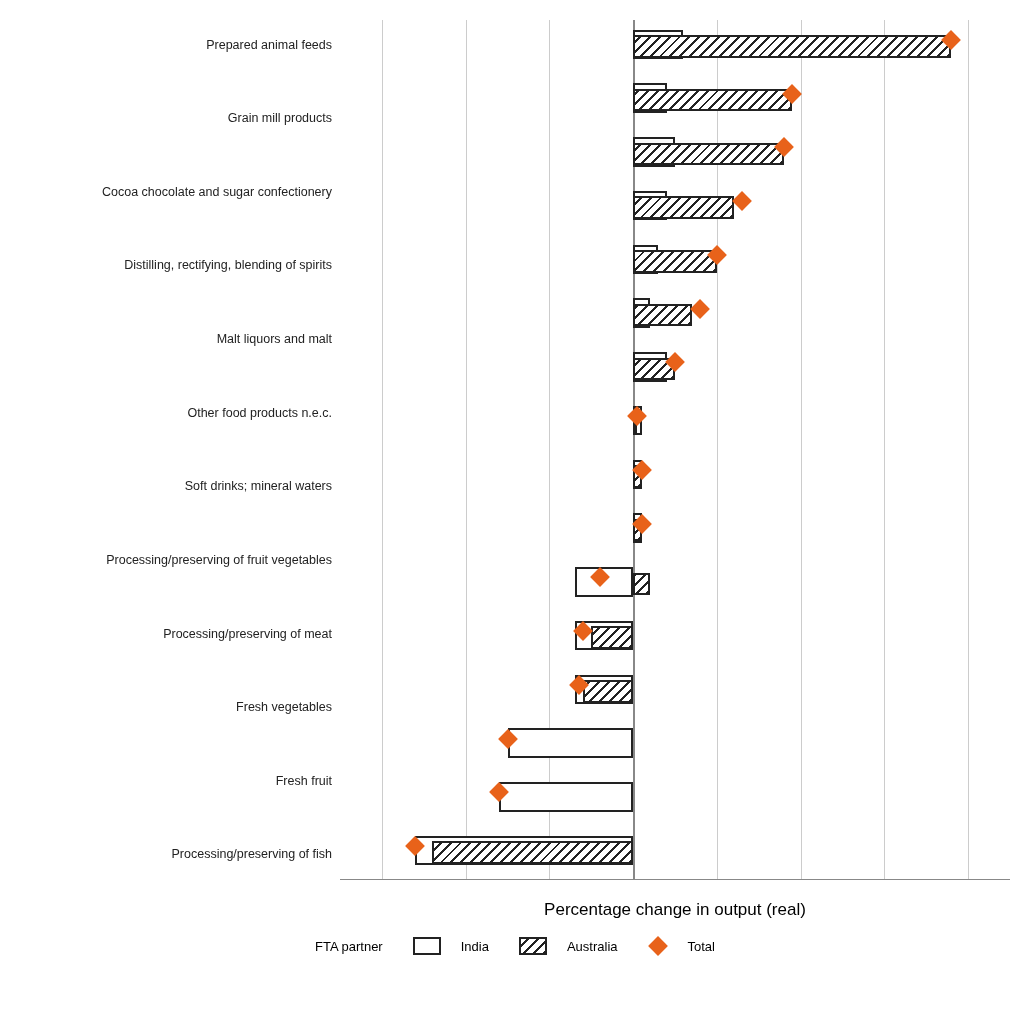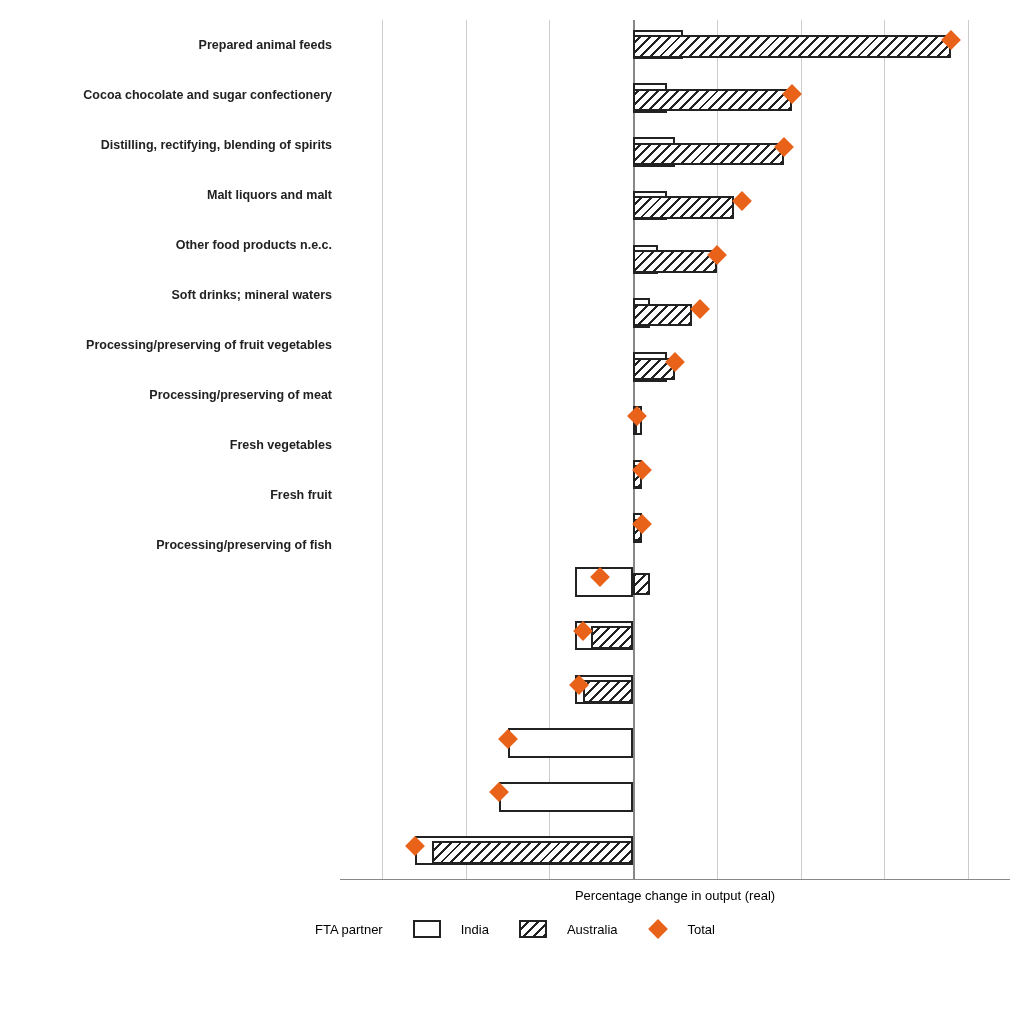--- a/index.html
+++ b/index.html
@@ -21,23 +21,22 @@
       position: relative;
       width: 100%;
       height: 860px;
       display: flex;
     }
     .y-labels {
       width: 320px;
       flex-shrink: 0;
       display: flex;
       flex-direction: column;
-      justify-content: flex-start;
+      justify-content: space-between;
       padding-right: 8px;
-      font-weight: bold;
     }
     .y-label {
       text-align: right;
       font-size: 12.5px;
       color: #222;
       line-height: 1.2;
       display: flex;
       align-items: center;
       justify-content: flex-end;
       height: 50px;
@@ -92,22 +91,22 @@
     }
     .x-tick-label {
       position: absolute;
       bottom: 0;
       font-size: 12px;
       color: #222;
       transform: translateX(-50%);
     }
     .x-axis-title {
       text-align: center;
-      font-size: 13px;
-      margin-top: 8px;
+      font-size: 17px;
+      margin-top: 20px;
       margin-left: 320px;
     }
     
     .legend {
       display: flex;
       align-items: center;
       justify-content: center;
       gap: 30px;
       margin-top: 16px;
       font-size: 13px;
@@ -150,20 +149,21 @@
       background: #555;
     }
   </style>
 </head>
 <body>
 
 <div class="chart-container">
   <div class="chart-area">
     <div class="y-labels" id="y-labels">
         <div class="y-label">Prepared animal feeds</div>
+        <div class="y-label">Grain mill products</div>
         <div class="y-label">Cocoa chocolate and sugar confectionery</div>
         <div class="y-label">Distilling, rectifying, blending of spirits</div>
         <div class="y-label">Malt liquors and malt</div>
         <div class="y-label">Other food products n.e.c.</div>
         <div class="y-label">Soft drinks; mineral waters</div>
         <div class="y-label">Processing/preserving of fruit  vegetables</div>
         <div class="y-label">Processing/preserving of meat</div>
         <div class="y-label">Fresh vegetables</div>
         <div class="y-label">Fresh fruit</div>
         <div class="y-label">Processing/preserving of fish</div>

